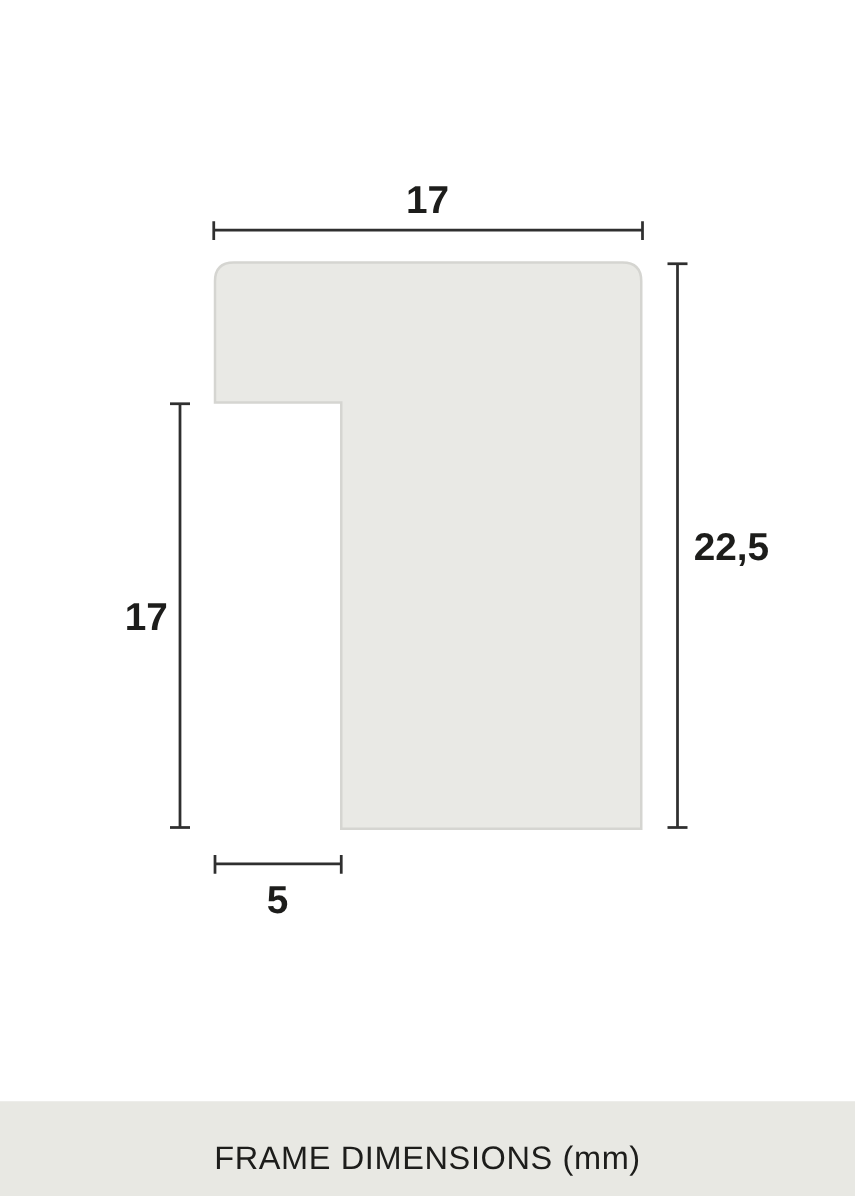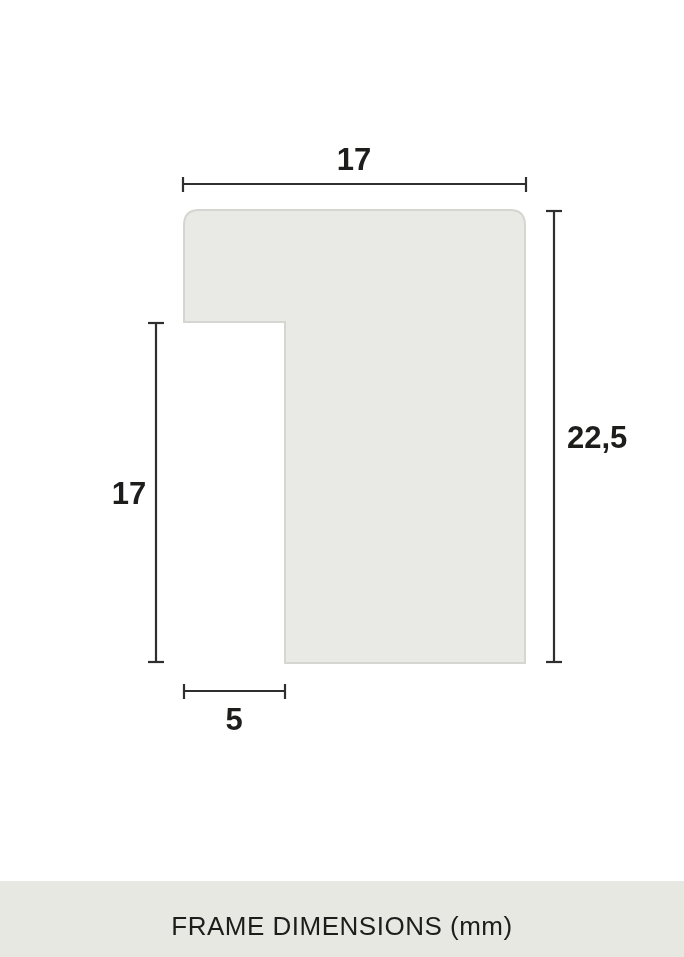--- a/index.html
+++ b/index.html
@@ -5,21 +5,21 @@
   * { box-sizing: border-box; }
   html, body {
     margin: 0; padding: 0;
     width: 684px; height: 957px;
     background: #ffffff;
     font-family: "Liberation Sans", sans-serif;
     overflow: hidden;
   }
   .stage {
     position: absolute;
-    top: 0; left: 16px;
+    top: 0; left: 4px;
     width: 628px; height: 881px;
   }
   .stage svg { display: block; }
   .dim-label {
     font-family: "Liberation Sans", sans-serif;
     font-weight: 700;
     font-size: 31px;
     fill: #1d1d1b;
   }
   .footer {

